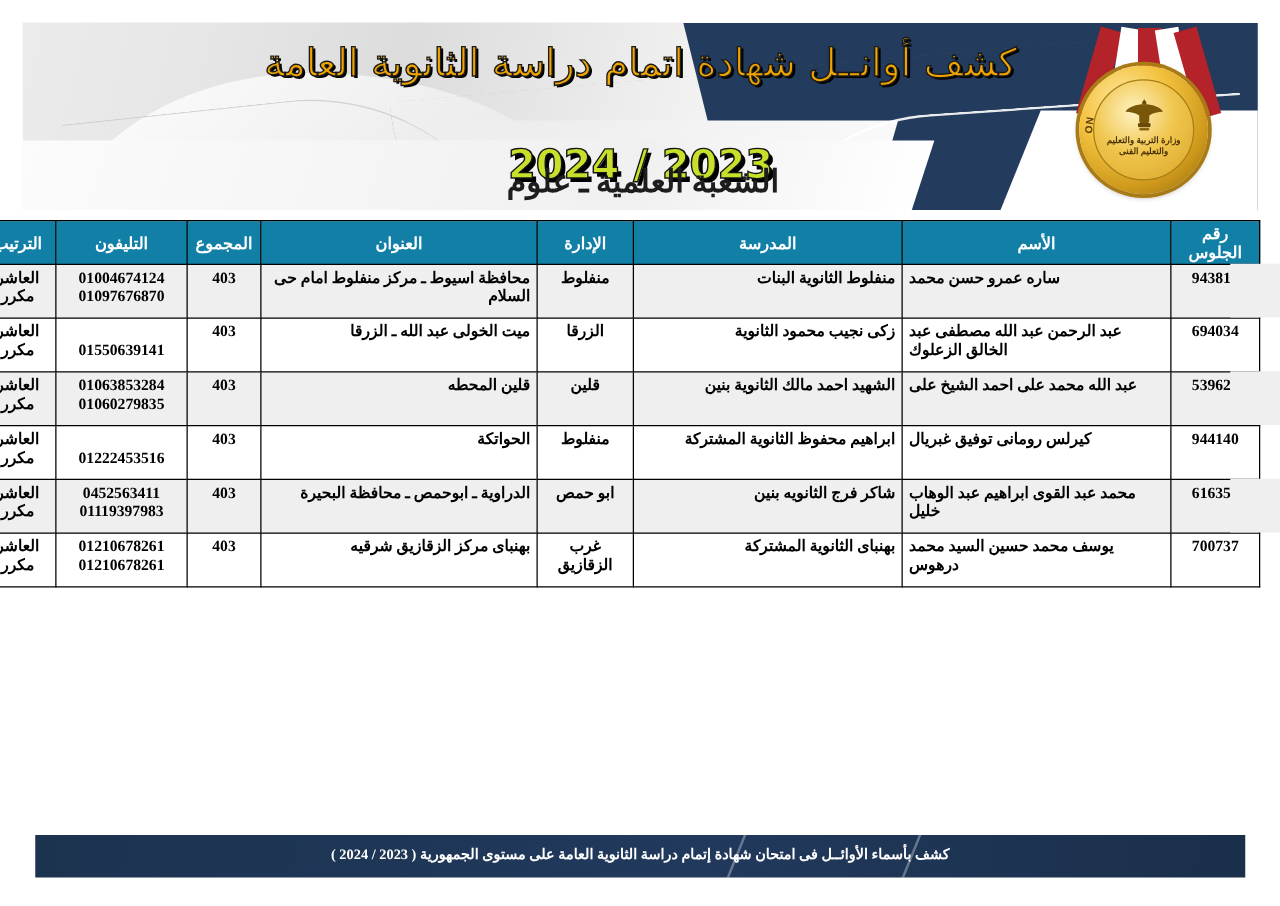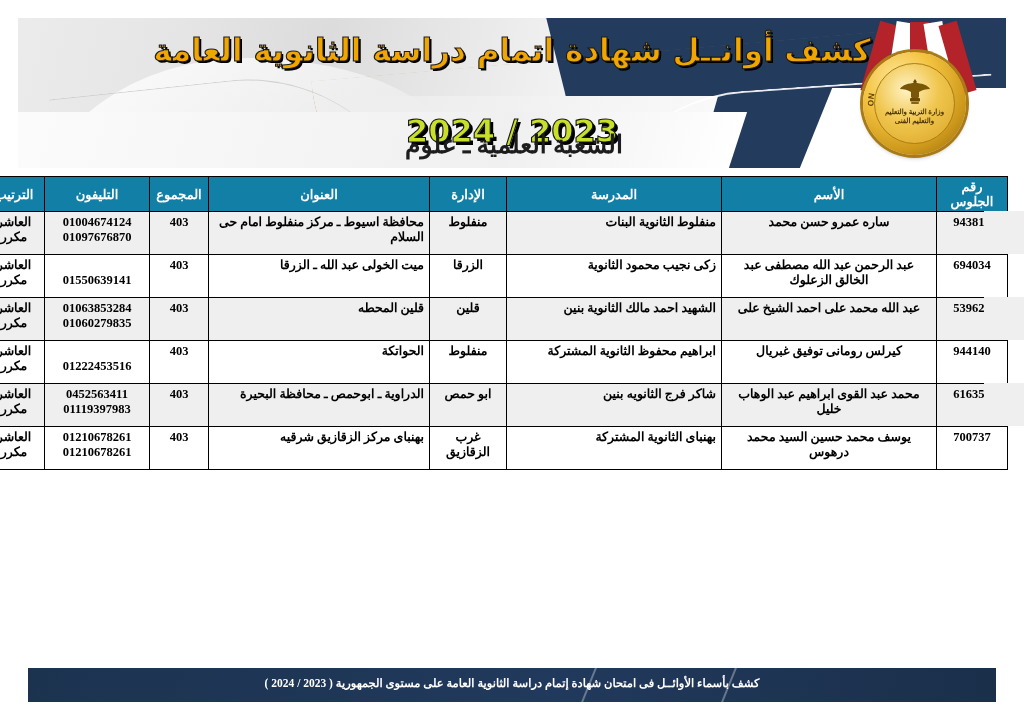--- a/index.html
+++ b/index.html
@@ -114,21 +114,21 @@
     transform: skewX(-22deg) translateX(38px);
   }
 
   .title-main {
     position: absolute;
     left: 0;
     right: 0;
     top: 14px;
     text-align: center;
     font-family: "DejaVu Sans", sans-serif;
-    font-weight: 700;
+    font-weight: 400;
     font-size: 31px;
     letter-spacing: 0px;
     color: #f0a500;
     -webkit-text-stroke: 1.1px #1b1b1b;
     text-shadow: 2px 2px 0 #000000;
     white-space: nowrap;
     direction: rtl;
   }
   .title-year {
     position: absolute;
@@ -260,21 +260,21 @@
     vertical-align: middle;
     height: 27px;
     padding: 2px 4px;
     border-color: #000000;
   }
   table.results tbody tr { height: 43px; }
   table.results tbody tr:nth-child(odd) td { background: #efefef; }
   table.results tbody tr:nth-child(even) td { background: #ffffff; }
 
   .c-seat   { width: 62px;  text-align: center; font-weight: 700; font-size: 13.5px; direction: ltr; vertical-align: top; margin-left: 18px; }
-  .c-name   { width: 206px; text-align: center; font-weight: 700; }
+  .c-name   { width: 206px; text-align: left; font-weight: 700; }
   .c-school { width: 206px; text-align: right; font-weight: 700; }
   .c-admin  { width: 68px;  text-align: center; font-weight: 700; }
   .c-addr   { width: 212px; text-align: right; font-weight: 700; }
   .c-total  { width: 50px;  text-align: center; font-weight: 700; font-size: 13.5px; direction: ltr; }
   .c-phone  { width: 96px;  text-align: center; font-weight: 700; font-size: 12px; direction: ltr; }
   .c-rank   { width: 52px;  text-align: center; font-weight: 700; }
   .phone-line { display: block; }
   .rank-line  { display: block; }
 
   

